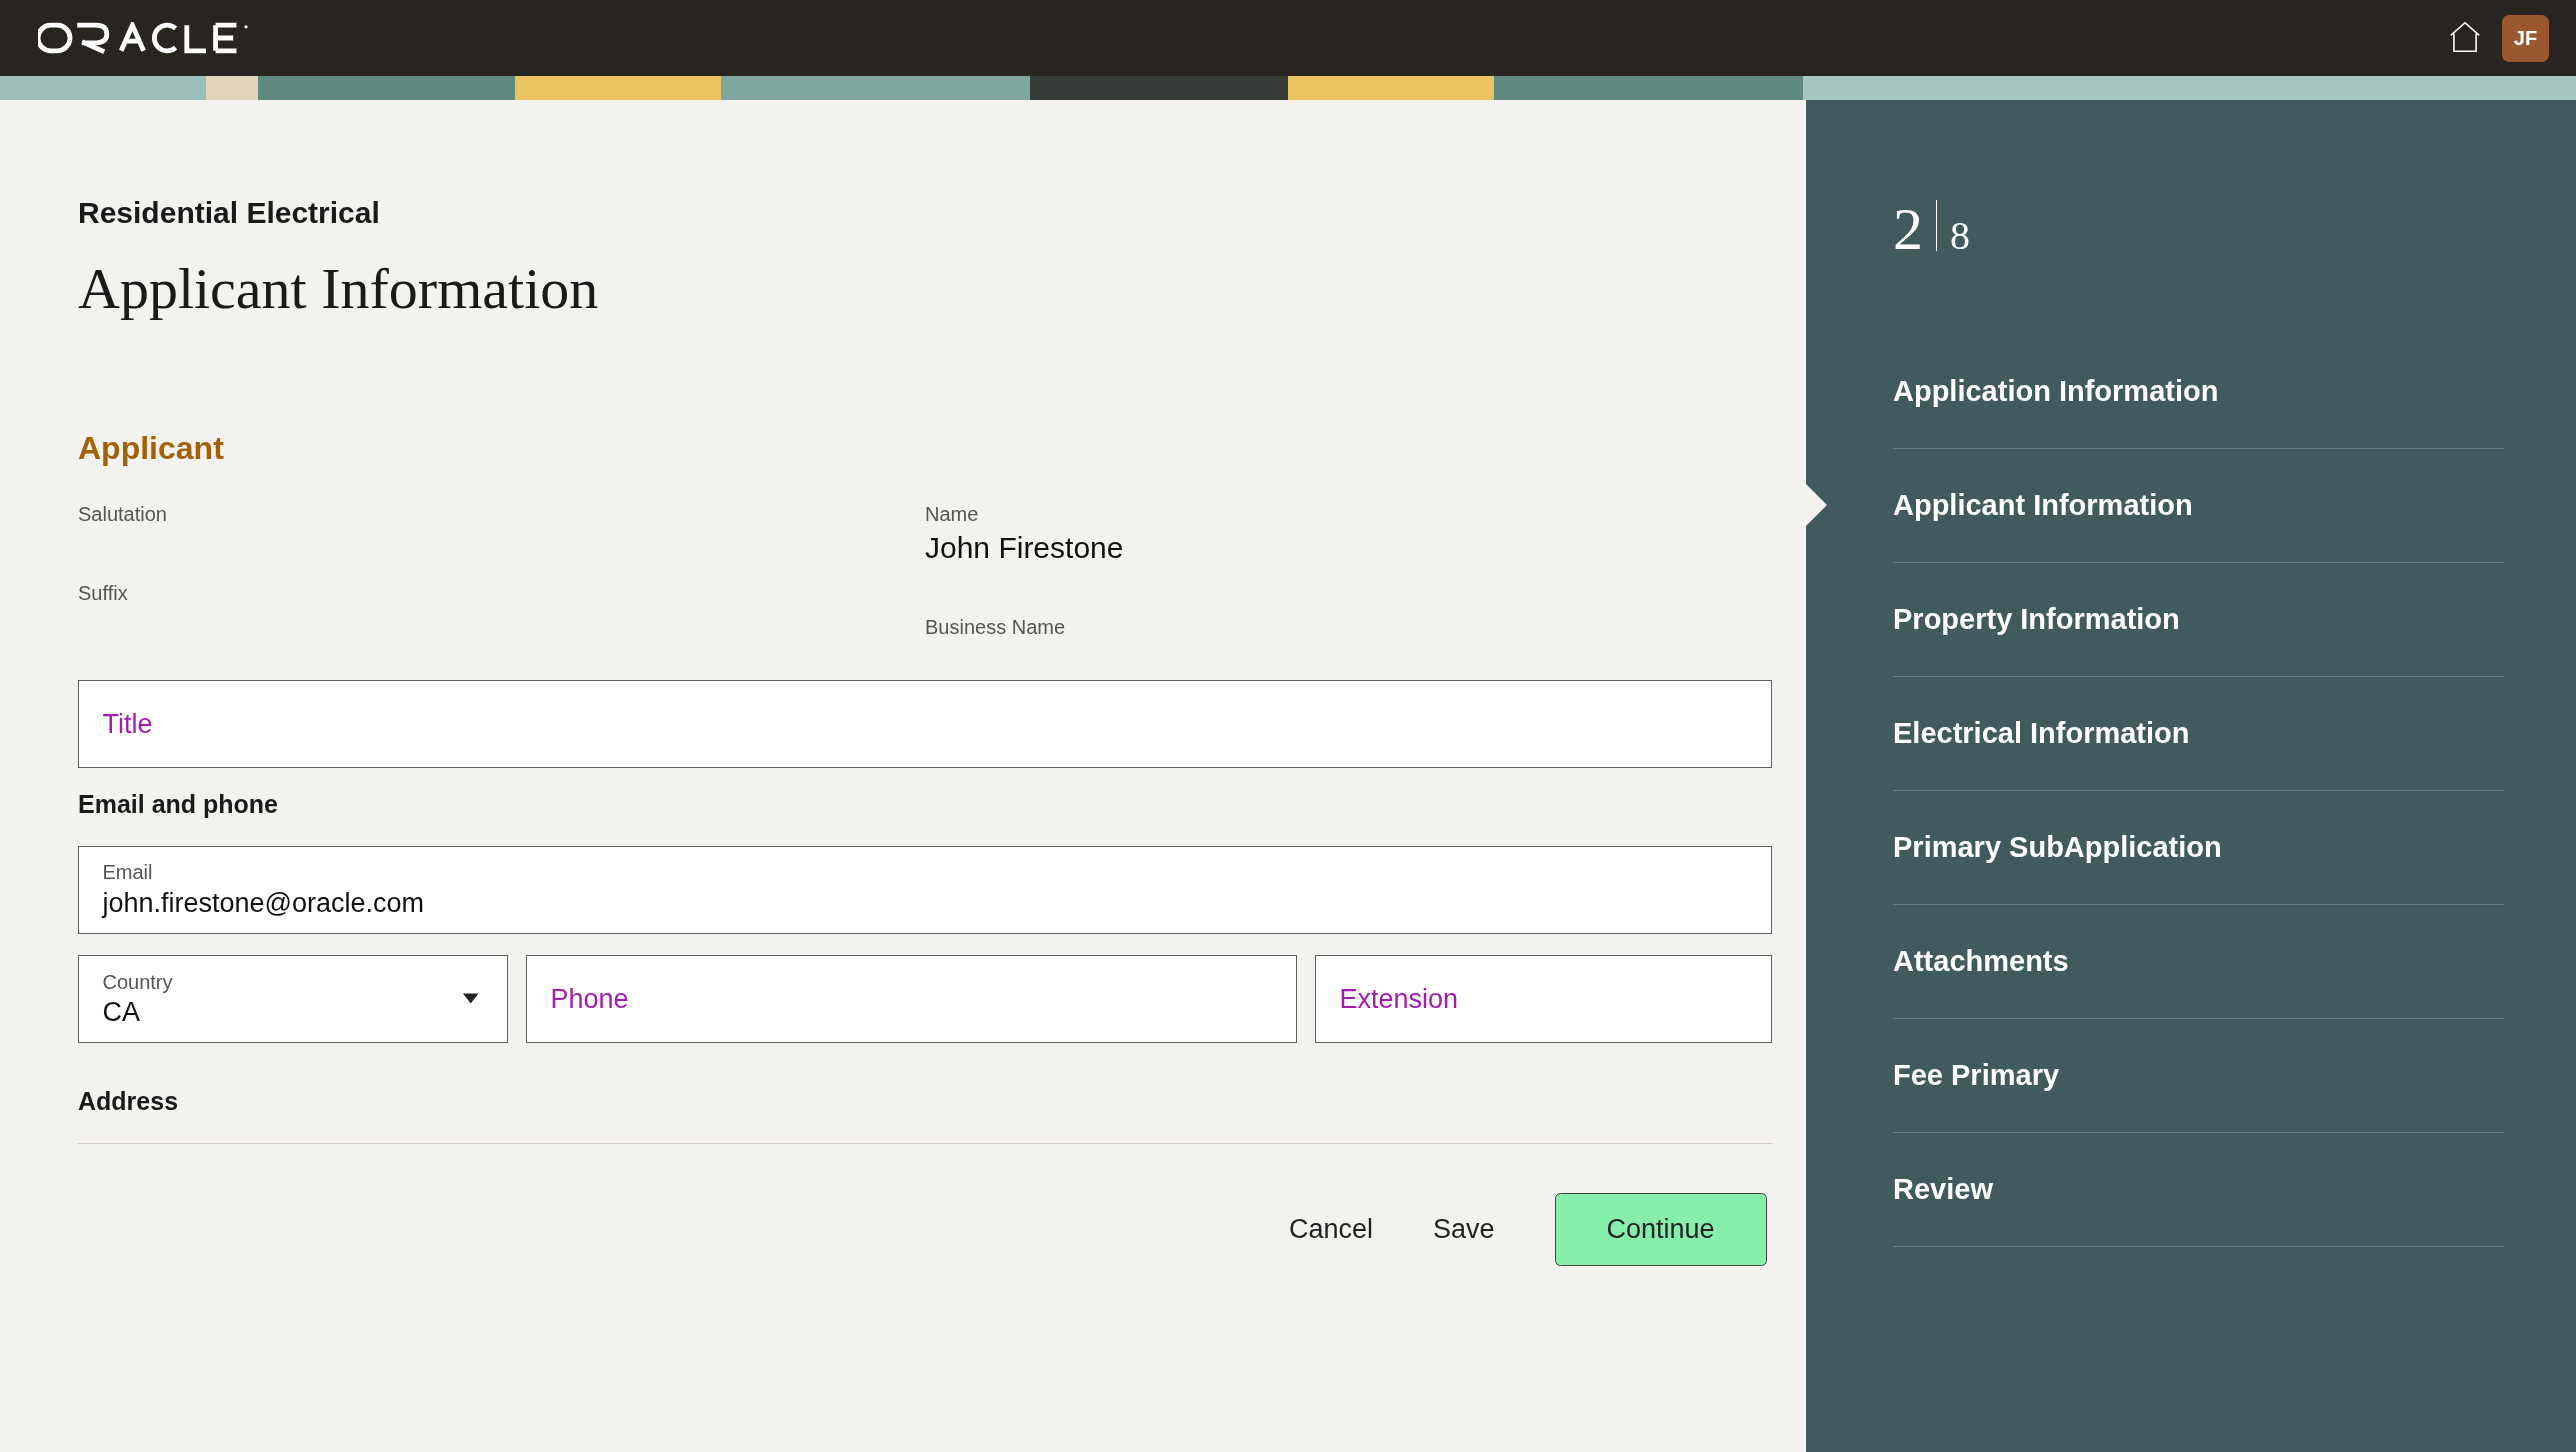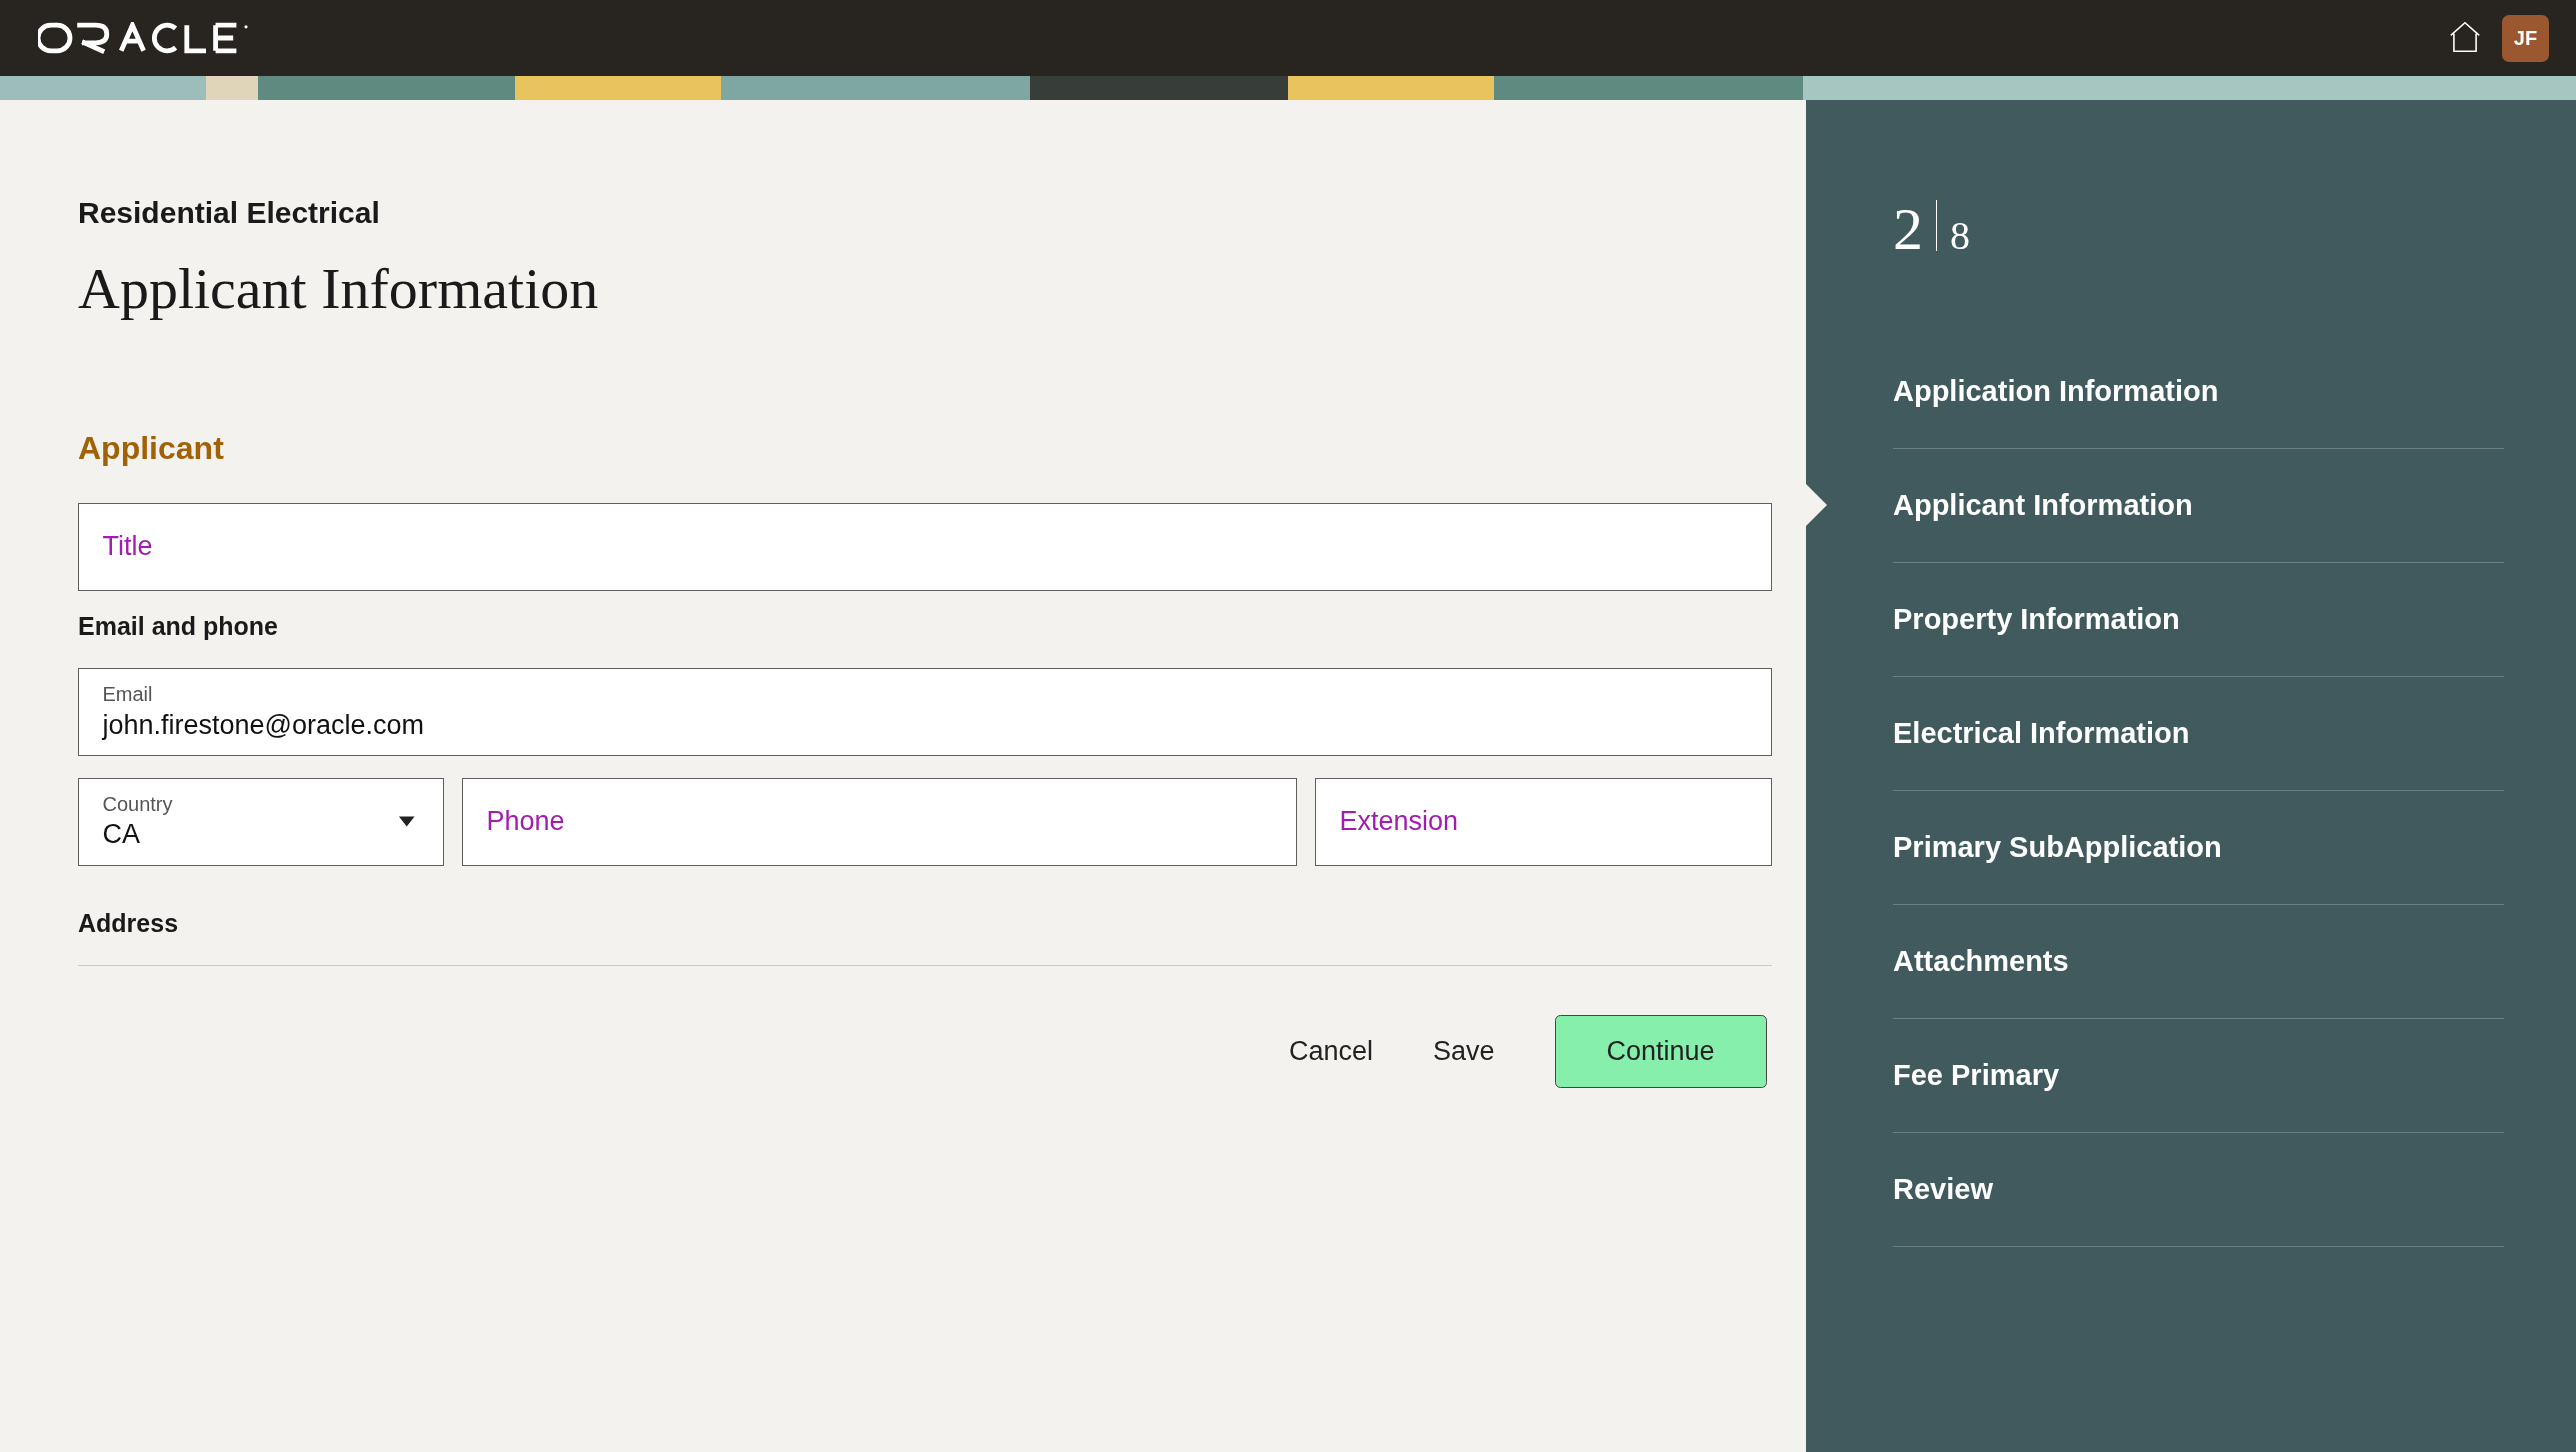--- a/index.html
+++ b/index.html
@@ -62,21 +62,21 @@
     position:relative; border:0.9px solid #5f5f5f; background:#fff;
     min-height: 88px; display:flex; flex-direction:column; justify-content:center;
     padding: 12.6px 23.5px;
     margin-bottom: 21.6px;
   }
   .input-wrap .floating-label { font-size:20px; color:#555; }
   .input-wrap .floating-value { font-size:27px; color:#111; margin-top:3.6px; }
   .input-wrap.empty .floating-label { font-size:27px; color:#a21caf; }
 
   .phone-row { display:flex; gap: 18px; }
-  .phone-row .input-wrap:nth-child(1){ width: 366px; }
+  .phone-row .input-wrap:nth-child(1){ width: 430px; }
   .phone-row .input-wrap:nth-child(2){ flex:1; }
   .phone-row .input-wrap:nth-child(3){ width: 457px; }
   .select-caret { position:absolute; right:25px; top:50%; transform:translateY(-50%); }
   .select-caret svg { width:23.5px; height:23.5px; fill:#222; }
 
   .divider { border:none; border-top:0.9px solid #d0cdc8; margin-top:14.4px; }
 
   
   .action-row {
     margin-top: 49px;
@@ -151,20 +151,42 @@
 
 <div class="content">
   <div class="main-pane">
 
     <div class="breadcrumb">Residential Electrical</div>
 
     <h1 class="page-title">Applicant Information</h1>
 
     <h2 class="section">Applicant</h2>
 
+    <div class="applicant-grid">
+      <div class="applicant-col">
+        <div>
+          <div class="field-label">Salutation</div>
+          <div class="field-value"></div>
+        </div>
+        <div>
+          <div class="field-label">Suffix</div>
+          <div class="field-value"></div>
+        </div>
+      </div>
+      <div class="applicant-col">
+        <div>
+          <div class="field-label">Name</div>
+          <div class="field-value">John Firestone</div>
+        </div>
+        <div>
+          <div class="field-label">Business Name</div>
+          <div class="field-value"></div>
+        </div>
+      </div>
+    </div>
 
     <div class="input-wrap empty">
       <div class="floating-label">Title</div>
     </div>
 
     <h3 class="subsection">Email and phone</h3>
 
     <div class="input-wrap">
       <div class="floating-label">Email</div>
       <div class="floating-value">john.firestone@oracle.com</div>

